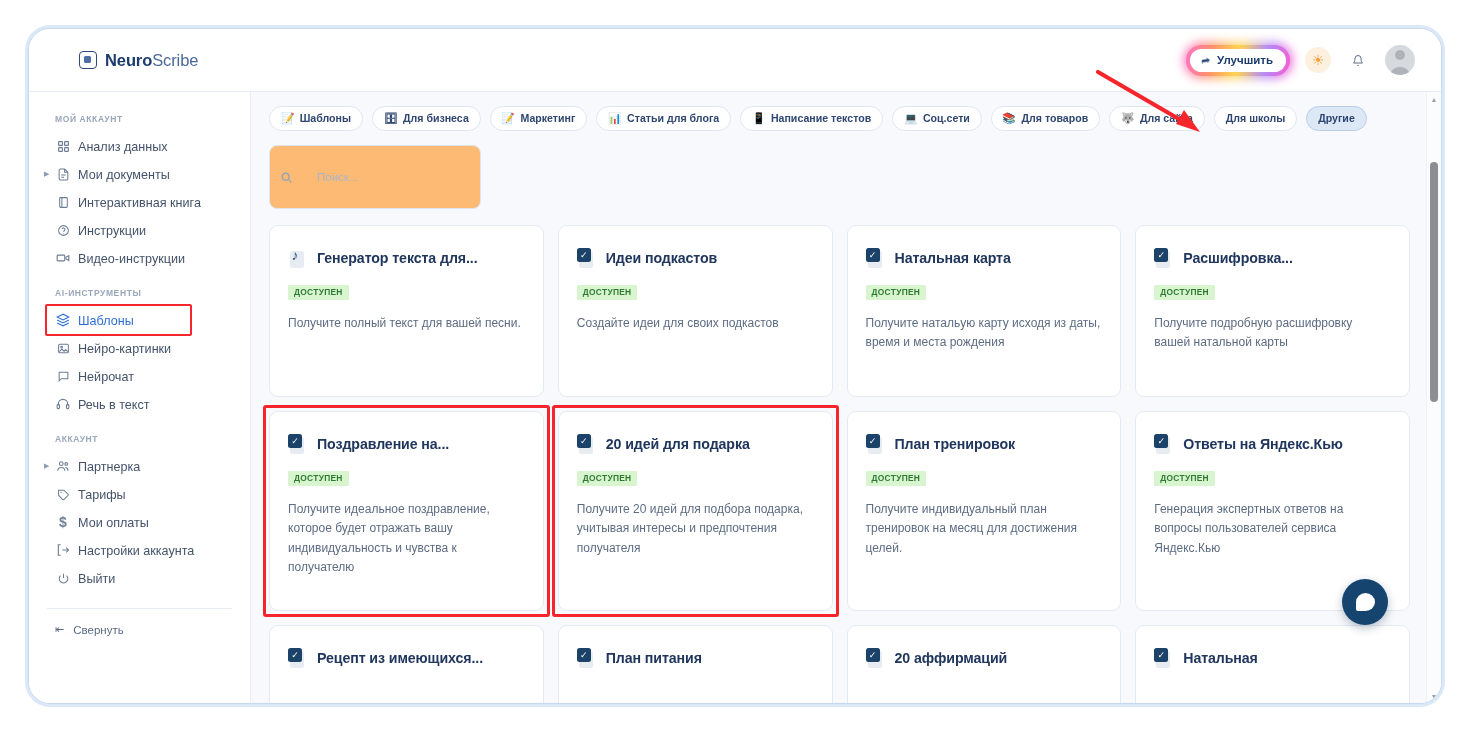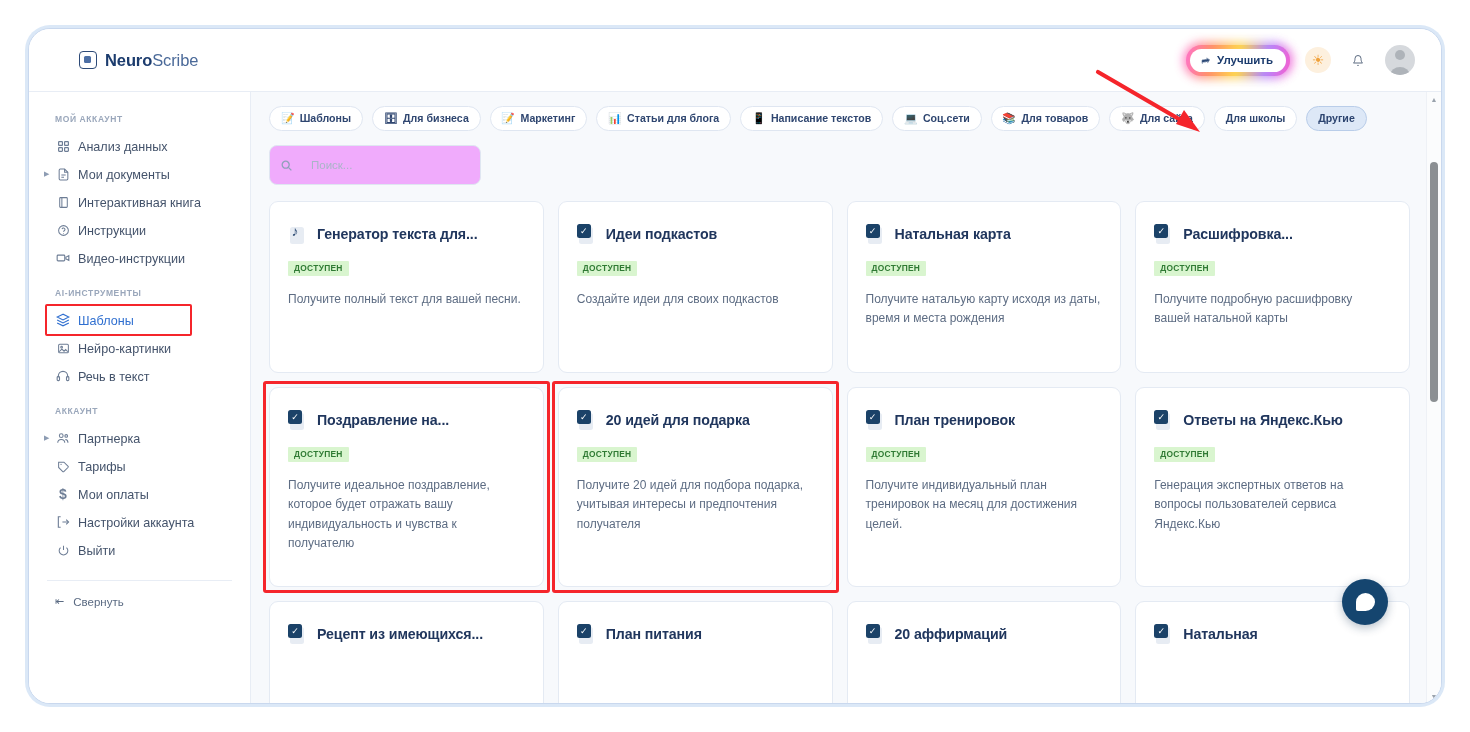--- a/index.html
+++ b/index.html
@@ -250,26 +250,26 @@
   }
   .chip.selected {
     background: #dde8f7;
     border-color: #b9cde9;
     color: #2c4470;
   }
   .chip .gl { font-size: 11px; line-height:1; }
 
   
   #search-box {
-    display: flex; align-items: center; gap: 16px;
+    display: flex; align-items: center; gap: 22px;
     width: 212px;
-    background: #f0abfc;
+    background: #fdba74;
     border: 1px solid #dfe6f1;
     border-radius: 8px;
-    padding: 12px 10px;
+    padding: 24px 10px;
     margin-bottom: 16px;
   }
   #search-box svg { flex: 0 0 13px; color:#8fa0ba; }
   #search-input {
     border: none; outline: none;
     font-family: "Liberation Sans", sans-serif;
     font-size: 11.5px;
     color: #3d4d66;
     width: 100%;
     background: transparent;
@@ -509,20 +509,28 @@
             <svg width="13" height="13" viewBox="0 0 24 24" fill="none" stroke="currentColor" stroke-width="1.9">
                 <rect x="3" y="4" width="18" height="16" rx="2"></rect>
                 <circle cx="8.5" cy="9.5" r="1.6"></circle>
                 <path d="M4 18l5-5 4 4 3-3 4 4"></path>
               </svg>
           </span>
           <span>Нейро-картинки</span>
         </div>
         <div class="side-item">
           <span class="ic">
+            <svg width="13" height="13" viewBox="0 0 24 24" fill="none" stroke="currentColor" stroke-width="1.9">
+                <path d="M4 4h16v12H8l-4 4z"></path>
+              </svg>
+          </span>
+          <span>Нейрочат</span>
+        </div>
+        <div class="side-item">
+          <span class="ic">
             <svg width="14" height="14" viewBox="0 0 24 24" fill="none" stroke="currentColor" stroke-width="1.9">
                 <path d="M4 14v-2a8 8 0 0 1 16 0v2"></path>
                 <rect x="2" y="13" width="4" height="7" rx="1.6"></rect>
                 <rect x="18" y="13" width="4" height="7" rx="1.6"></rect>
               </svg>
           </span>
           <span>Речь в текст</span>
         </div>
 
         <div class="side-group-label" style="padding-top:16px">АККАУНТ</div>

